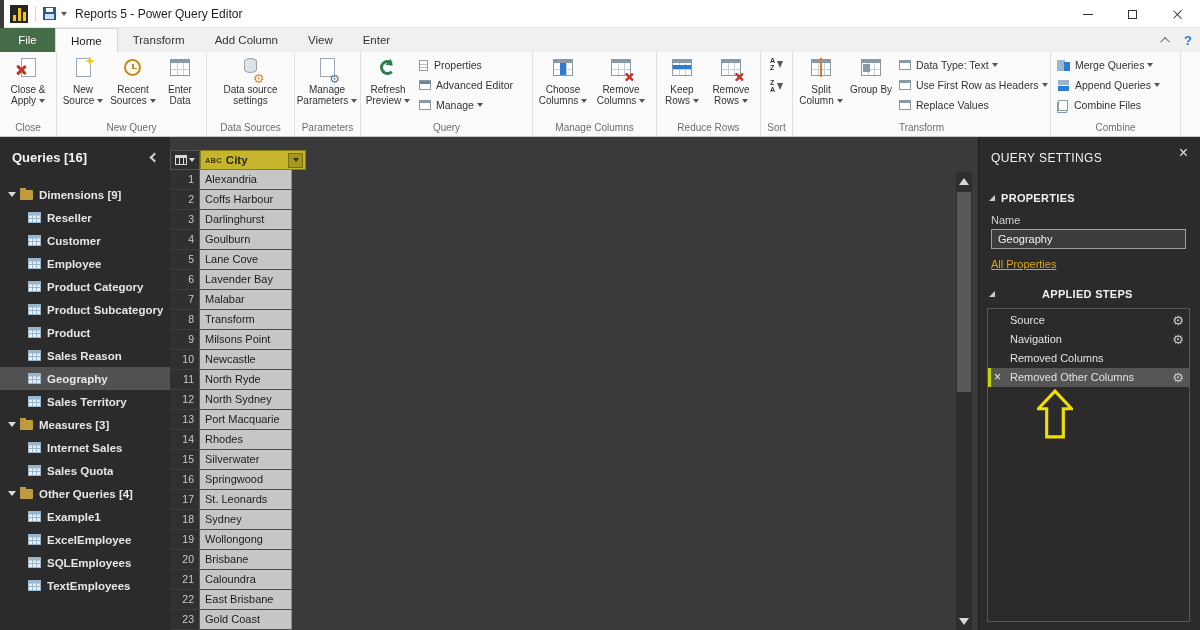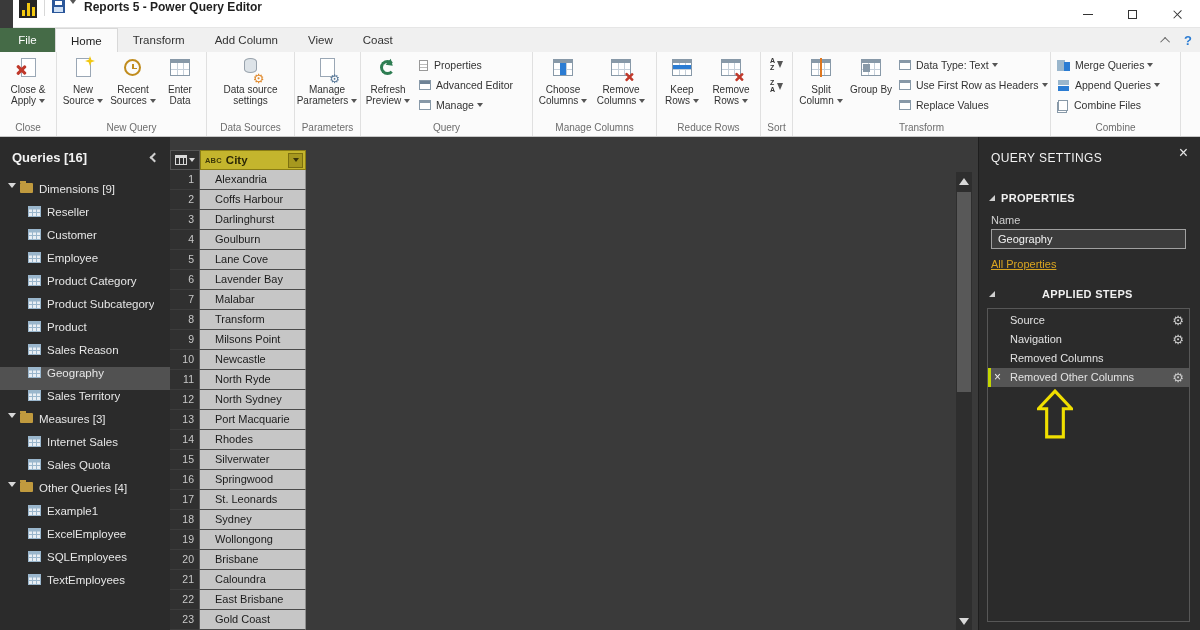--- a/index.html
+++ b/index.html
@@ -5,21 +5,21 @@
   * { box-sizing: border-box; margin: 0; padding: 0; }
   html,body { width:1200px; height:630px; overflow:hidden; }
   body {
     position:relative;
     background:#3a3a3a;
     font-family:"Liberation Sans","DejaVu Sans",sans-serif;
     -webkit-font-smoothing:antialiased;
   }
 
   
-  .titlebar { position:absolute; top:0; left:13px; right:0; height:28px; background:#ffffff; display:flex; align-items:flex-start; padding-left:6px; border-bottom:1px solid #e6e6e6;font-weight:bold; }
+  .titlebar { position:absolute; top:0; left:4px; right:0; height:28px; background:#ffffff; display:flex; align-items:center; padding-left:6px; border-bottom:1px solid #e6e6e6; }
   .app-icon { width:18px; height:18px; background:#252525; position:relative; flex:none; }
   .app-icon i { position:absolute; bottom:2px; width:3px; background:#f2c811; }
   .app-icon i:nth-child(1){ left:3px; height:6px; }
   .app-icon i:nth-child(2){ left:8px; height:13px; }
   .app-icon i:nth-child(3){ left:13px; height:9px; }
   .tb-sep { width:1px; height:16px; background:#d8d8d8; margin:0 7px; flex:none; }
   .save-icon { width:13px; height:13px; background:#2b579a; position:relative; flex:none; }
   .save-icon::before { content:""; position:absolute; top:1px; left:3px; width:7px; height:4px; background:#fff; }
   .save-icon::after { content:""; position:absolute; bottom:1px; left:2px; width:9px; height:5px; background:#cfe0f5; }
   .tb-dd { width:0; height:0; border-left:3px solid transparent; border-right:3px solid transparent; border-top:4px solid #555; margin-left:5px; flex:none; }
@@ -99,21 +99,21 @@
   .az-letters { display:flex; flex-direction:column; font-size:7px; font-weight:bold; color:#333; line-height:7px; }
   .az-letters i { font-style:normal; }
   .az-arrow { width:0; height:0; border-top:7px solid #555; border-left:3px solid transparent; border-right:3px solid transparent; margin-left:2px; }
 
   
   .sidebar { position:absolute; left:0; top:137px; width:170px; bottom:0; background:#2b2b2b; color:#e6e6e6; }
   .sb-header { height:40px; display:flex; align-items:center; padding:4px 12px; font-size:13px; font-weight:bold; color:#f2f2f2;gap:46px; }
   .sb-header span:first-child { flex:1; }
   .sb-collapse { width:7px; height:7px; border-left:2px solid #cfcfcf; border-bottom:2px solid #cfcfcf; transform:rotate(45deg); }
   .sb-tree { padding-top:6px; }
-  .sb-item { display:flex; height:23px; padding-left:8px; font-size:11.5px; color:#e6e6e6; cursor:default; }
+  .sb-item { display:flex; align-items:center; height:23px; padding-left:8px; font-size:11.5px; color:#e6e6e6; cursor:default;font-weight:bold; }
   .sb-item.t-table { padding-left:28px; }
   .sb-item.selected { background:#515151; }
   .exp-tri { width:0; height:0; border-top:5px solid #d8d8d8; border-left:4px solid transparent; border-right:4px solid transparent; margin-right:4px; flex:none; }
   .folder-ic { width:13px; height:10px; background:#c09a3e; border-radius:1px; position:relative; margin-right:6px; flex:none; }
   .folder-ic::before { content:""; position:absolute; top:-2px; left:0; width:6px; height:2px; background:#c09a3e; }
   .tbl-svg { margin-right:6px; flex:none; display:block; }
   .sb-label { white-space:nowrap; overflow:hidden; }
 
   
   .grid-header { position:absolute; left:170px; top:150px; height:20px; display:flex; }
@@ -123,21 +123,21 @@
                repeating-linear-gradient(90deg, rgba(0,0,0,0) 0 3px, #d8d8d8 3px 4px); }
   .corner-dd { width:0; height:0; border-top:4px solid #d8d8d8; border-left:3px solid transparent; border-right:3px solid transparent; }
   .colhead { width:106px; height:20px; background:#c4b52d; border:1px solid #8a7d14; display:flex; align-items:center; padding:0 2px 0 4px; }
   .type-badge { font-size:7.5px; font-weight:bold; color:#3d3808; margin-right:4px; letter-spacing:.2px; }
   .colname { flex:1; font-size:11.5px; font-weight:bold; color:#2c2806; }
   .filter-btn { width:15px; height:15px; background:#a6981f; border:1px solid #7c700f; display:flex; align-items:center; justify-content:center; }
   .fdd { width:0; height:0; border-top:4px solid #3a350a; border-left:3px solid transparent; border-right:3px solid transparent; }
   .grid-rows { position:absolute; left:170px; top:170px; width:136px; bottom:0; overflow:hidden; }
   .grow { position:relative; height:20px; }
   .rownum { position:absolute; left:0; top:0; width:30px; height:20px; background:#303030; color:#c9c9c9; font-size:10.5px; line-height:19px; text-align:right; padding-right:5px; border-right:1px solid #555; border-bottom:1px solid #3c3c3c; }
-  .cell { position:absolute; left:30px; top:0; width:106px; height:20px; background:#c6c6c6; color:#1b1b1b; font-size:11px; line-height:19px; padding-left:15px; border-bottom:1px solid #4a4a4a; border-right:1px solid #8f8f8f; white-space:nowrap; overflow:hidden; }
+  .cell { position:absolute; left:30px; top:0; width:92px; height:20px; background:#c6c6c6; color:#1b1b1b; font-size:11px; line-height:19px; padding-left:5px; border-bottom:1px solid #4a4a4a; border-right:1px solid #8f8f8f; white-space:nowrap; overflow:hidden; }
 
   
   .vscroll { position:absolute; left:956px; top:172px; width:16px; bottom:0; background:#2e2e2e; }
   .vs-up,.vs-down { position:absolute; left:0; width:16px; height:18px; display:flex; align-items:center; justify-content:center; }
   .vs-up { top:0; } .vs-down { bottom:0; }
   .tri-up { width:0; height:0; border-bottom:7px solid #d8d8d8; border-left:5px solid transparent; border-right:5px solid transparent; }
   .tri-down { width:0; height:0; border-top:7px solid #d8d8d8; border-left:5px solid transparent; border-right:5px solid transparent; }
   .vs-thumb { position:absolute; left:1px; top:20px; width:14px; height:200px; background:#585858; }
 
   
@@ -185,21 +185,21 @@
       </div>
   </div>
 </div>
 
 <div class="tabsrow">
   <div class="file-tab">File</div>
   <div class="rtab selected">Home</div>
   <div class="rtab">Transform</div>
   <div class="rtab">Add Column</div>
   <div class="rtab">View</div>
-  <div class="rtab">Coast</div>
+  <div class="rtab">Enter</div>
   <div class="tabs-right">
     <div class="chev-up"></div>
     <span class="help-q">?</span>
   </div>
 </div>
 
 <div class="ribbon">
 
   <div class="rgroup" style="width:57px">
     <div class="rbtns">

